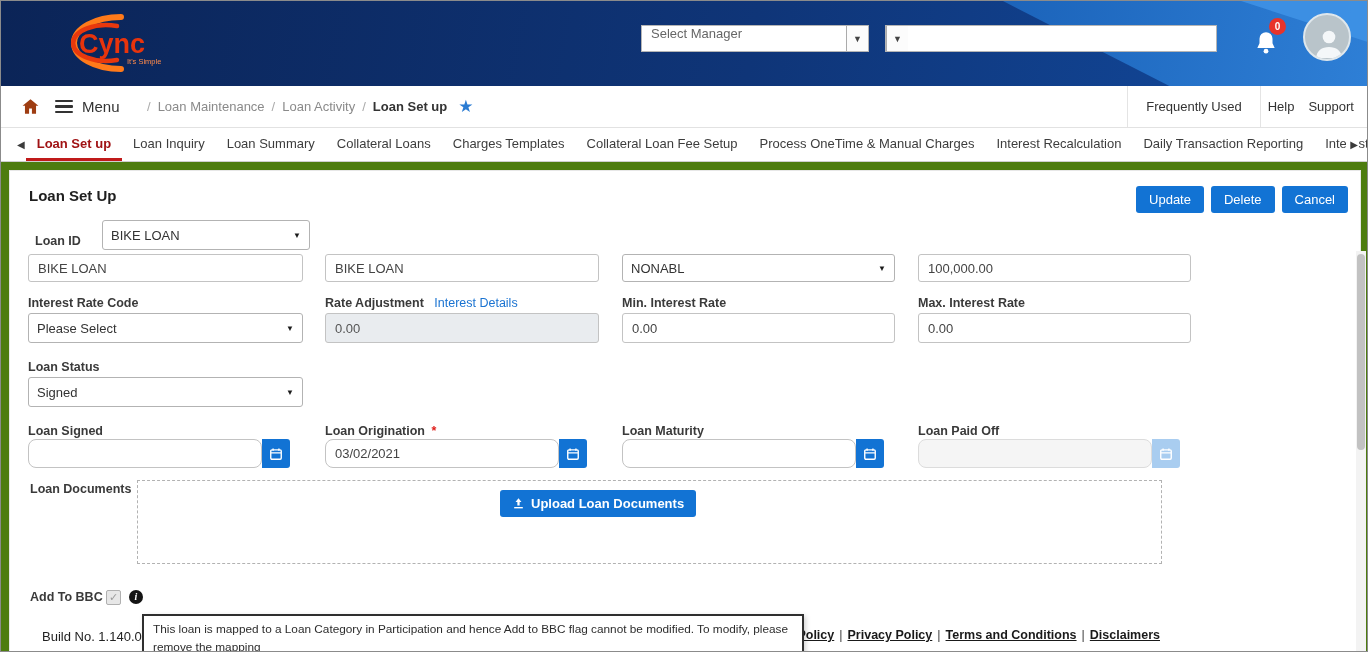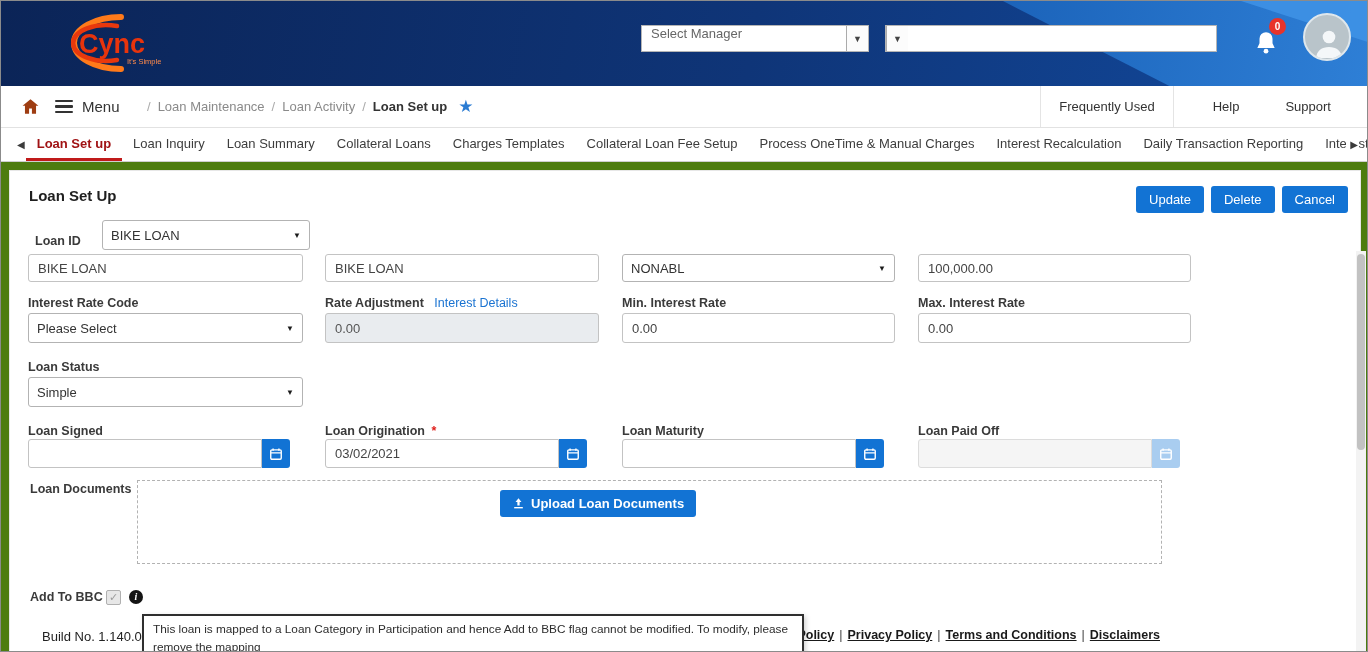--- a/index.html
+++ b/index.html
@@ -36,22 +36,22 @@
   .menu-group { position:absolute; left:54px; top:0; height:41px; display:flex; gap:9px; align-items:center;
                 font-size:15px; color:#333; cursor:pointer; }
   .hamburger { display:inline-flex; flex-direction:column; gap:3px; }
   .hamburger i { display:block; width:18px; height:2.4px; background:#333; border-radius:1px; }
   .breadcrumb { position:absolute; left:146px; top:0; height:41px; display:flex; gap:7px; align-items:center;
                 font-size:13px; color:#8a8a8a; }
   .breadcrumb .sep { color:#aaa; }
   .breadcrumb .crumb { cursor:pointer; }
   .breadcrumb .current { color:#333; font-weight:700; }
   .fav-star { color:#2b7cd3; font-size:17px; margin-left:4px; cursor:pointer; }
-  .nav-right { position:absolute; right:29px; top:0; height:41px; display:flex; align-items:center;
-               font-size:13px; color:#333;gap:32px; }
+  .nav-right { position:absolute; right:6px; top:0; height:41px; display:flex; align-items:center;
+               font-size:13px; color:#333; }
   .nav-right .freq { padding:0 18px; height:100%; display:flex; align-items:center;
                      border-left:1px solid #e4e4e4; border-right:1px solid #e4e4e4; cursor:pointer; }
   .nav-right .hl { padding:0 7px; cursor:pointer; }
 
   
   .tabbar { position:absolute; top:127px; left:0; width:100%; height:34px; background:#fff;
             border-bottom:1px solid #cfcfcf; display:flex; align-items:stretch; overflow:hidden;
             padding-left:16px; z-index:4; }
   .tab-arrow-left { align-self:center; font-size:10px; color:#3b3b3b; margin-right:1px; cursor:pointer; }
   .tab { display:flex; align-items:center; padding:0 11px; font-size:13px; color:#3d3d3d; white-space:nowrap;
@@ -72,21 +72,21 @@
   .req { color:#e0201c; margin-left:3px; }
   .csel { position:absolute; border:1px solid #b3b3b3; border-radius:3px; background:#fff; display:flex;
           align-items:center; justify-content:space-between; font-size:13px; color:#333; padding:0 8px;
           cursor:pointer; }
   .csel .caret { font-size:8px; color:#1c1c1c; margin-left:6px; }
   .fld { position:absolute; }
   .input { width:100%; height:100%; border:1px solid #c3c3c3; border-radius:3px; font-size:13px; color:#444;
            padding:0 9px; font-family:inherit; background:#fff; }
   .input:disabled { background:#e9ecef; color:#555; }
   .date-group { position:absolute; display:flex; }
-  .date-group .input { flex:1; border-top-right-radius:0; border-bottom-right-radius:0; min-width:0; }
+  .date-group .input { flex:1; border-top-right-radius:0; border-bottom-right-radius:0; min-width:0;border-radius:8px; }
   .cal-btn { width:28px; border:none; background:#1273d4; border-radius:0 3px 3px 0; display:flex;
              align-items:center; justify-content:center; cursor:pointer; }
   .date-group.disabled .input { background:#f5f5f5; border-color:#dcdcdc; }
   .date-group.disabled .cal-btn { background:#a9cdf0; cursor:default; }
   .dropzone { position:absolute; left:127px; top:309px; width:1025px; height:84px;
               border:1px dashed #b2b2b2; background:#fff; }
   .upload-btn { position:absolute; left:362px; top:9px; background:#1273d4; color:#fff; border:none;
                 border-radius:3px; font-size:13px; font-weight:700; padding:6px 12px; display:flex;
                 align-items:center; gap:6px; font-family:inherit; cursor:pointer; }
   .bbc-check { position:absolute; left:96px; top:419px; width:15px; height:15px; border:1px solid #b0b0b0;
@@ -252,21 +252,21 @@
     </div>
     <div class="fld" style="left:612px; top:142px; width:273px; height:30px;">
       <input class="input" value="0.00" style="">
     </div>
     <div class="fld" style="left:908px; top:142px; width:273px; height:30px;">
       <input class="input" value="0.00" style="">
     </div>
 
     <span class="lbl" style="left:18px; top:189px;">Loan Status</span>
     <div class="csel" style="left:18px; top:206px; width:275px; height:30px;">
-      <span>Simple</span>
+      <span>Signed</span>
       <span class="caret">▼</span>
     </div>
 
     <span class="lbl" style="left:18px; top:253px;">Loan Signed</span>
     <span class="lbl" style="left:315px; top:253px;">
       <span>Loan Origination</span>
       <span class="req">*</span>
     </span>
     <span class="lbl" style="left:612px; top:253px;">Loan Maturity</span>
     <span class="lbl" style="left:908px; top:253px;">Loan Paid Off</span>

